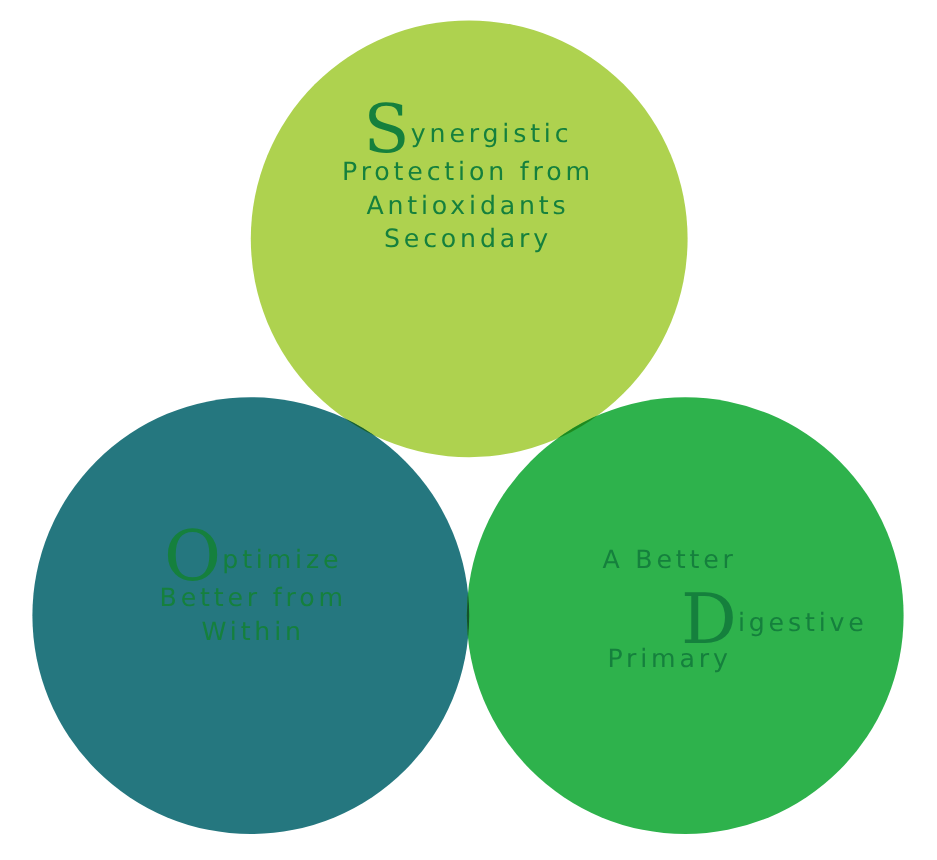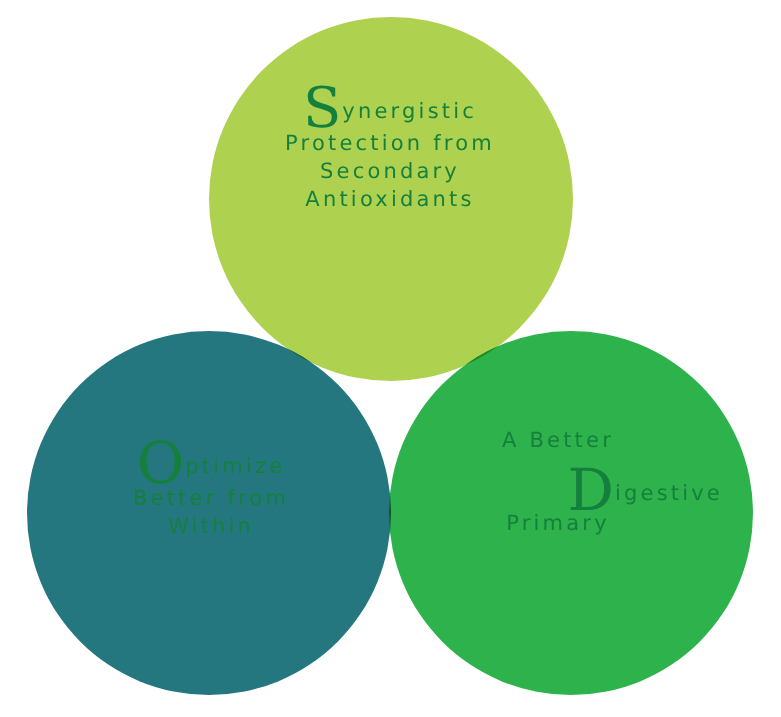--- a/index.html
+++ b/index.html
@@ -94,21 +94,21 @@
     margin-right: 1px;
   }
   #label-left .line-1 {
     line-height: 1.05;
     margin-bottom: 8px;
   }
 
   
   #label-right {
     left: 393px;
-    top: 427px;
+    top: 453px;
     width: 330px;
     font-size: 21px;
   }
   #label-right .dropcap {
     font-size: 58px;
     top: 10px;
     margin-right: 1px;
   }
   #label-right .line-2 {
     line-height: 1.05;
@@ -154,22 +154,22 @@
         <circle cx="571" cy="513" r="182" fill="#0f4a22"></circle>
       </g>
     </g>
   </svg>
 
   <div class="label-layer">
 
     <div class="circle-label" id="label-top">
       <span class="line line-1"><span class="dropcap">S</span><span>ynergistic</span></span>
       <span class="line">Protection from</span>
+      <span class="line">Antioxidants</span>
       <span class="line">Secondary</span>
-      <span class="line">Antioxidants</span>
     </div>
 
     <div class="circle-label" id="label-left">
       <span class="line line-1"><span class="dropcap">O</span><span>ptimize</span></span>
       <span class="line">Better from</span>
       <span class="line">Within</span>
     </div>
 
     <div class="circle-label" id="label-right">
       <span class="line">A Better</span>

